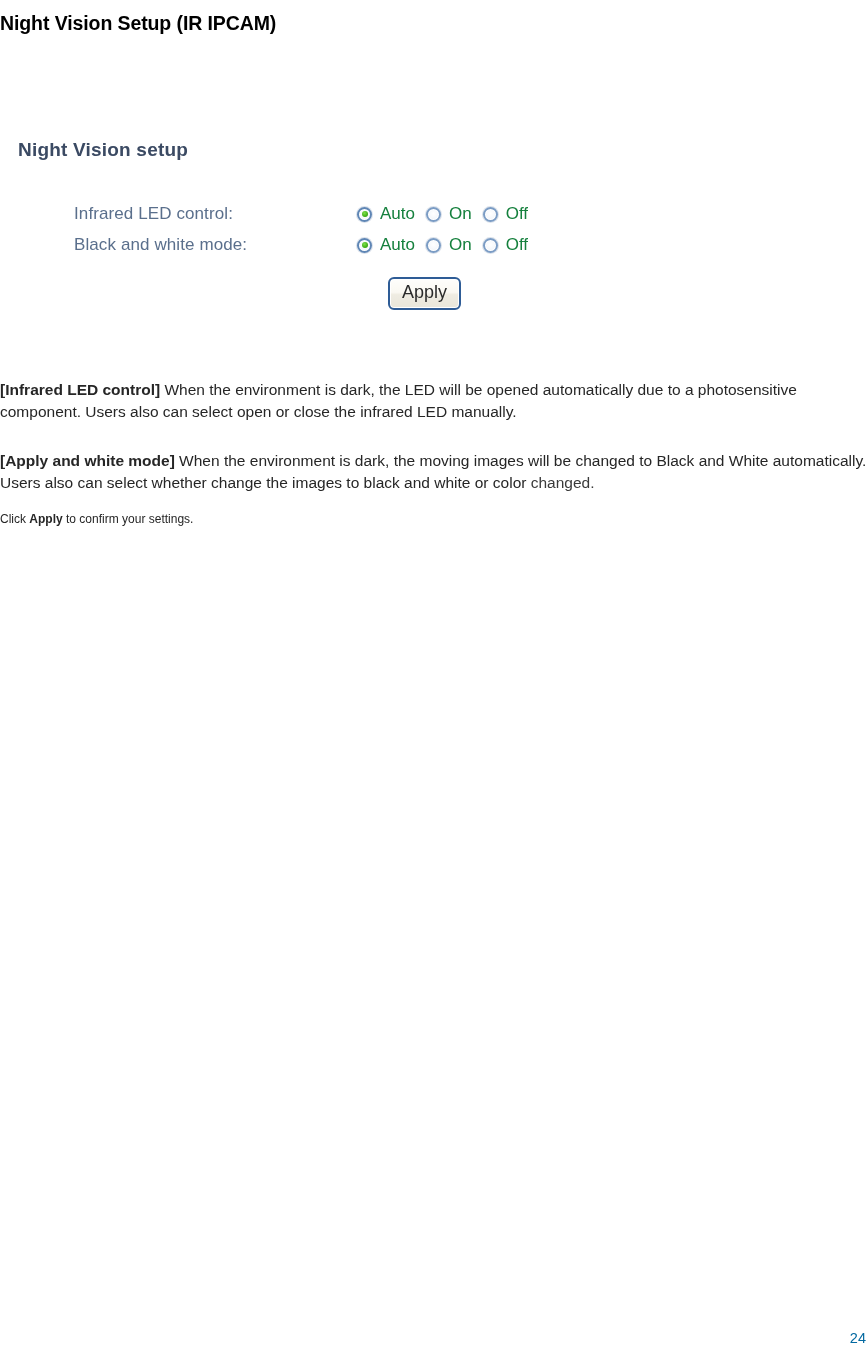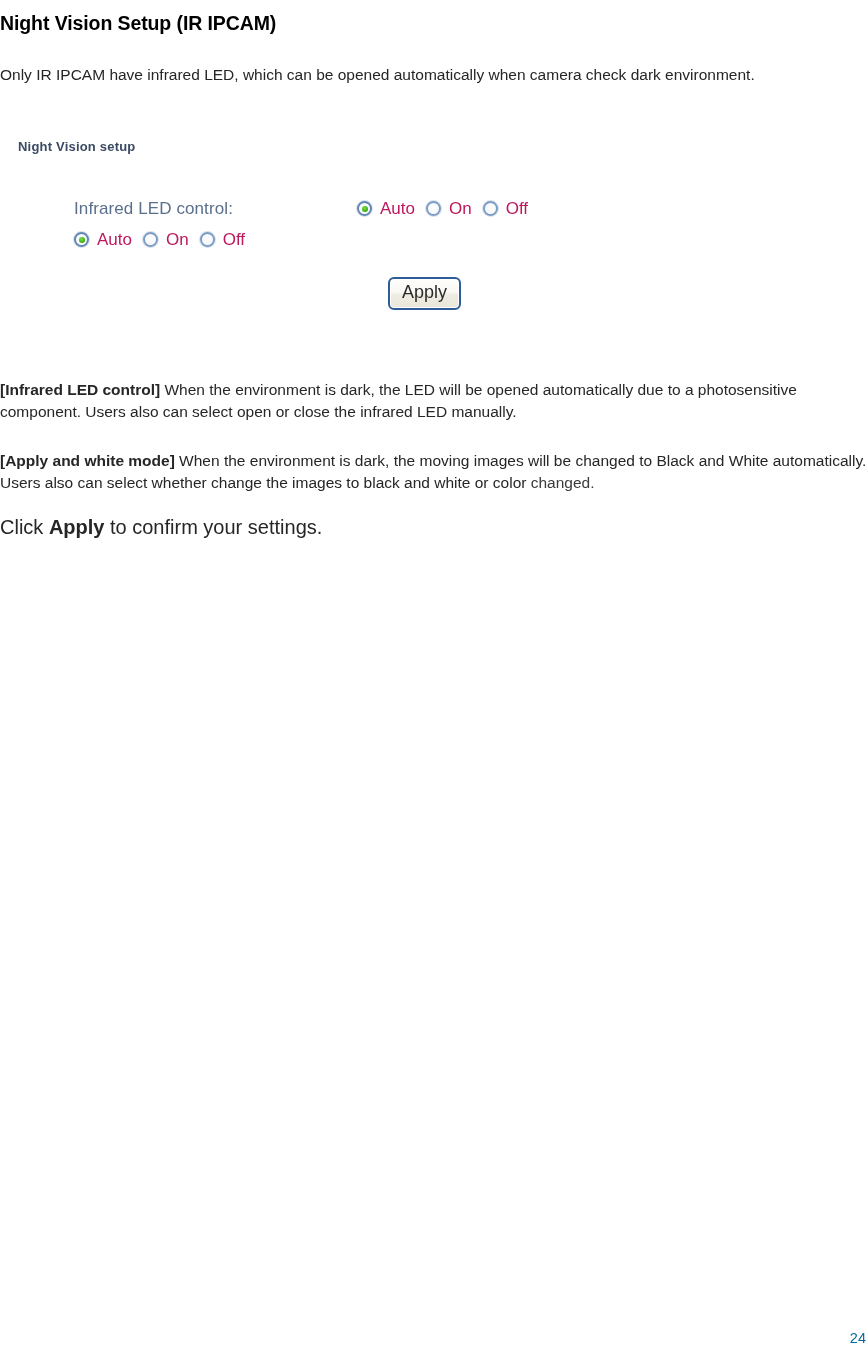--- a/index.html
+++ b/index.html
@@ -51,34 +51,34 @@
     position: absolute;
     left: 0px;
     top: 135px;
     width: 640px;
     height: 200px;
   }
   .ui-heading {
     position: absolute;
     left: 18px;
     top: 4px;
-    font-size: 13px;
+    font-size: 19px;
     font-weight: bold;
     color: #3b4a63;
     letter-spacing: 0.2px;
     white-space: nowrap;
   }
   .form-rows {
     position: absolute;
     left: 74px;
     top: 58px;
   }
   .form-row {
     display: flex;
-    align-items: center;
+    align-items: flex-end;
     height: 31px;
   }
   .row-label {
     width: 283px;
     font-size: 17px;
     color: #5a6f8c;
     letter-spacing: 0.1px;
     white-space: nowrap;
   }
   .radio-group {
@@ -115,21 +115,21 @@
     width: 6px;
     height: 6px;
     margin-left: -3px;
     margin-top: -3px;
     border-radius: 50%;
     background: radial-gradient(circle at 40% 35%, #7ce04a 0%, #3aa80f 70%, #2b8a0a 100%);
   }
   .radio-label {
     margin-left: 8px;
     font-size: 17px;
-    color: #be185d;
+    color: #15803d;
     white-space: nowrap;
   }
 
   .apply-wrap {
     position: absolute;
     left: 388px;
     top: 142px;
   }
   .apply-btn {
     display: inline-block;
@@ -152,42 +152,41 @@
     width: 868px;
   }
   .para {
     font-size: 15.5px;
     line-height: 22px;
     color: #262626;
   }
   .para b { font-weight: bold; }
   .para-1 { position: absolute; top: 0px;  width: 832px; margin-top: 7px; }
   .para-2 { position: absolute; top: 62px; width: 868px; }
-  .para-3 { position: absolute; top: 124px; width: 500px; font-size: 20px; }
+  .para-3 { position: absolute; top: 124px; width: 500px; font-size: 12px; }
   .alt-font { color: #3a3a3a; }
 
   
   .page-number {
     position: absolute;
     left: 0;
     right: 0;
     top: 1330px;
     text-align: right;
     font-size: 14.5px;
     color: #0369a1;
   }
 </style>
 </head>
 <body>
 
 <div class="page">
 
   <h1 class="doc-title">Night Vision Setup (IR IPCAM)</h1>
 
-  <p class="intro">Only IR IPCAM have infrared LED, which can be opened automatically when camera check dark environment.</p>
 
   <div class="ui-block">
 
     <div class="ui-heading">Night Vision setup</div>
 
     <div class="form-rows">
 
       <div class="form-row">
         <div class="row-label">Infrared LED control:</div>
         <div class="radio-group">
@@ -200,20 +199,21 @@
             <span class="radio-label">On</span>
           </label>
           <label class="radio-opt">
             <span class="radio"></span>
             <span class="radio-label">Off</span>
           </label>
         </div>
       </div>
 
       <div class="form-row">
+        <div class="row-label">Black and white mode:</div>
         <div class="radio-group">
           <label class="radio-opt">
             <span class="radio checked"></span>
             <span class="radio-label">Auto</span>
           </label>
           <label class="radio-opt">
             <span class="radio"></span>
             <span class="radio-label">On</span>
           </label>
           <label class="radio-opt">

